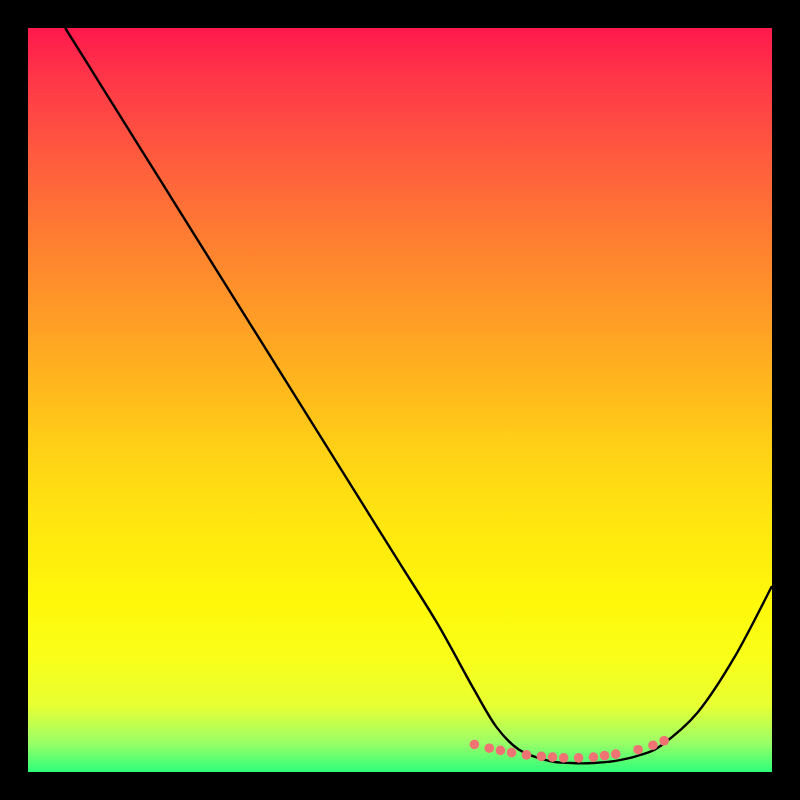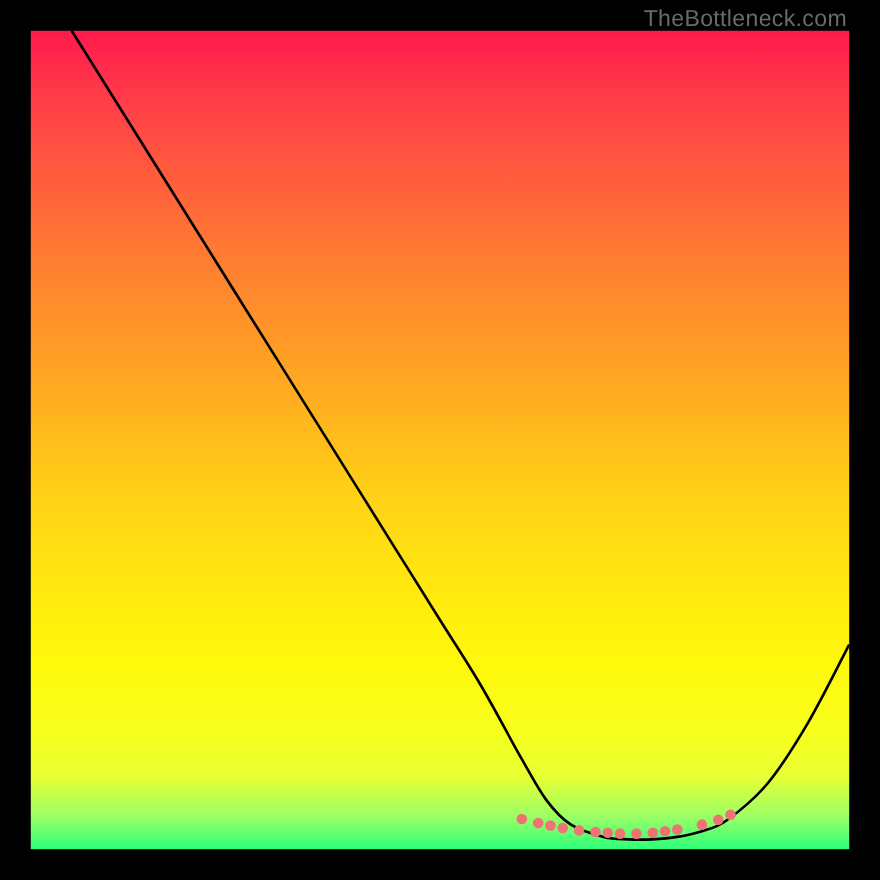--- a/index.html
+++ b/index.html
@@ -57,21 +57,20 @@
   }
   .dot {
     fill: #f07373;
   }
 </style>
 </head>
 <body>
 
 <div class="canvas">
 
-  <div class="watermark">TheBottleneck.com</div>
 
   <div class="plot-area">
     <svg class="curve" viewBox="0 0 744 744" preserveAspectRatio="none">
       <path id="curve-path" fill="none" stroke="#000" stroke-width="2.4" d="M 37.2,0 C 43.400000000000006,9.919999999999996 62.00000000000001,39.679999999999964 74.4,59.51999999999998 C 86.80000000000001,79.36 99.19999999999999,99.20000000000009 111.6,119.04000000000008 C 124,138.88000000000008 136.4,158.71999999999997 148.8,178.55999999999995 C 161.20000000000002,198.39999999999992 173.6,218.23999999999998 186,238.07999999999998 C 198.4,257.92 210.79999999999998,277.76 223.2,297.6 C 235.6,317.44000000000005 247.99999999999997,337.28000000000003 260.4,357.12 C 272.79999999999995,376.96 285.20000000000005,396.79999999999995 297.6,416.64 C 310,436.48 322.40000000000003,456.32000000000005 334.8,476.16 C 347.2,496 359.6,515.8399999999999 372,535.68 C 384.4,555.52 396.80000000000007,574.12 409.20000000000005,595.2 C 421.6,616.2800000000001 436.47999999999996,644.8 446.4,662.16 C 456.32,679.52 461.28000000000003,689.44 468.72,699.36 C 476.16,709.28 482.36,716.0999999999999 491.04,721.68 C 499.72,727.26 512.12,730.6080000000001 520.8,732.84 C 529.4799999999999,735.072 535.68,734.7 543.12,735.072 C 550.5600000000001,735.444 558,735.444 565.44,735.072 C 572.8800000000001,734.7 580.32,734.08 587.76,732.84 C 595.1999999999999,731.6 602.6399999999999,730.112 610.0799999999999,727.632 C 617.52,725.1519999999999 622.48,725.152 632.4,717.96 C 642.3199999999999,710.768 657.2,699.36 669.6,684.48 C 682,669.6 694.4,649.7600000000001 706.8,628.6800000000001 C 719.1999999999999,607.6 737.8,569.78 744,558"></path>
       <g id="dots">
           <circle cx="446.4" cy="716.472" r="4.8" class="dot"></circle>
           <circle cx="461.28" cy="720.192" r="4.8" class="dot"></circle>
           <circle cx="472.44" cy="722.424" r="4.8" class="dot"></circle>
           <circle cx="483.6" cy="724.656" r="4.8" class="dot"></circle>
           <circle cx="498.48" cy="726.888" r="4.8" class="dot"></circle>

